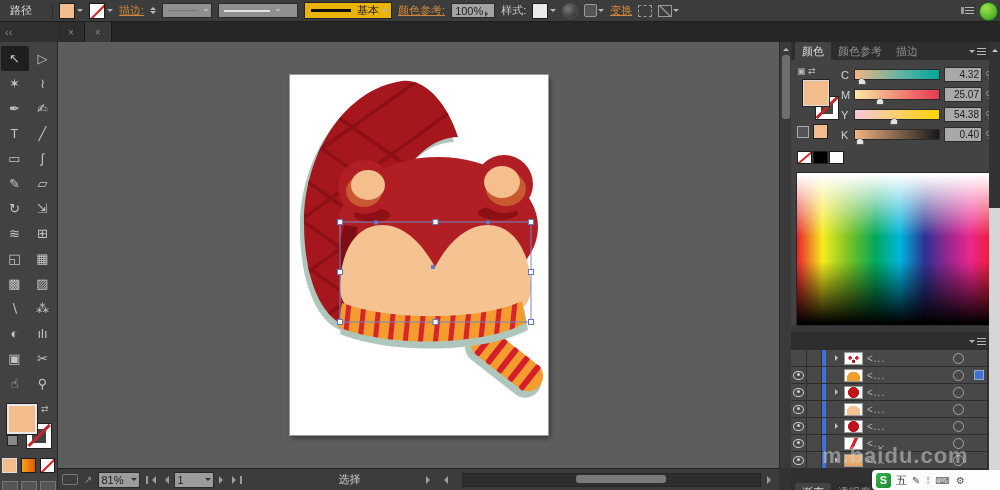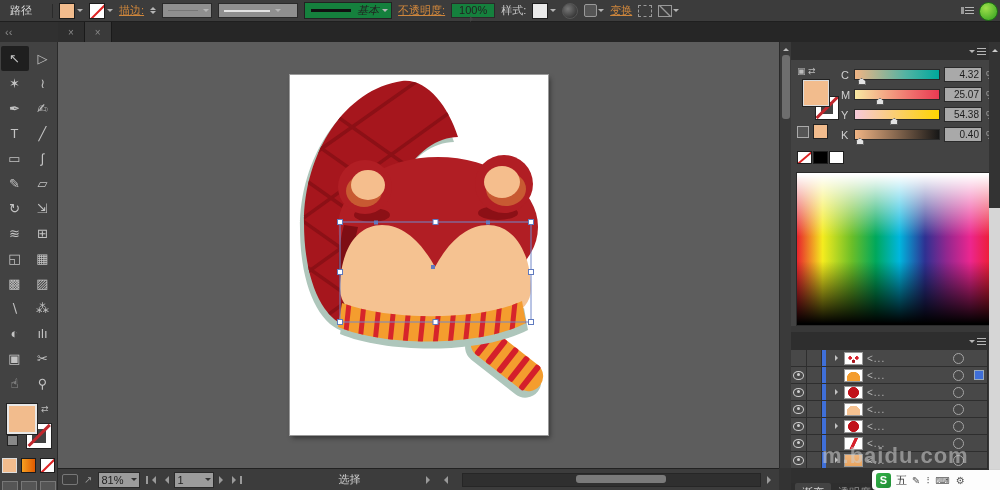--- a/index.html
+++ b/index.html
@@ -15,25 +15,25 @@
   .sw{width:14px;height:14px;border:1px solid #1c1c1c;display:inline-block;}
   .sw.fill{background:#f2bc8d;}
   .sw.none{background:#fff;position:relative;overflow:hidden;}
   .sw.none::after{content:"";position:absolute;left:-2px;top:6px;width:22px;height:2px;background:#d22;transform:rotate(-45deg);}
   .sw.white{background:#e9e9e9;}
   .dd-tri{width:0;height:0;border:3px solid transparent;border-top-color:#b5b5b5;margin-top:3px;}
   .link{color:#d0873c;text-decoration:underline;cursor:pointer;}
   .stepper{display:flex;flex-direction:column;gap:1px;align-items:center;}
   .tri-u{width:0;height:0;border:3px solid transparent;border-bottom-color:#b5b5b5;}
   .tri-d{width:0;height:0;border:3px solid transparent;border-top-color:#b5b5b5;}
-  .field{background:#15803d;color:#222;height:13px;display:flex;align-items:center;padding:0 3px;border:1px solid #2a2a2a;flex-direction:column;}
+  .field{background:#a3a3a3;color:#222;height:13px;display:flex;align-items:flex-end;padding:0 3px;border:1px solid #2a2a2a;}
   .fld-dd{display:flex;align-items:center;gap:2px;background:#8f8f8f;border:1px solid #2a2a2a;height:13px;padding:0 2px;}
   .wline{width:46px;height:2px;background:#e3e3e3;margin:0 3px;}
   .wline2{width:40px;height:3px;background:#111;margin:0 3px;}
-  .brush-dd{display:flex;align-items:center;background:#15803d;color:#222;height:15px;border:1px solid #222;padding:0 3px;gap:3px;font-style:italic;}
+  .brush-dd{display:flex;align-items:center;background:#eab308;color:#222;height:15px;border:1px solid #222;padding:0 3px;gap:3px;}
   .cicon{width:14px;height:14px;border-radius:50%;background:radial-gradient(circle at 35% 35%,#777,#222);border:1px solid #555;}
   .gicon{color:#bbb;font-size:11px;display:flex;align-items:center;gap:1px;}
   .spacer{flex:1;}
   .hamb{width:9px;height:7px;background:repeating-linear-gradient(to bottom,#b5b5b5 0 1px,transparent 1px 3px);}
   .green-ball{position:absolute;right:2px;top:2px;width:17px;height:17px;border-radius:50%;
       background:radial-gradient(circle at 35% 30%,#9fe04a,#2e9e1f);border:1px solid #1d6f14;z-index:60;}
   
   .tabbar{position:absolute;left:0;top:22px;width:1000px;height:20px;background:#262626;display:flex;}
   .tools-head{width:58px;display:flex;align-items:center;padding-left:5px;box-sizing:border-box;color:#8a8a8a;background:#303030;}
   .doc-tab{display:flex;align-items:center;gap:8px;padding:0 10px;background:#2e2e2e;border-right:1px solid #1a1a1a;color:#a9a9a9;max-width:330px;white-space:nowrap;overflow:hidden;}
@@ -180,21 +180,21 @@
       </span>
     <span class="fld-dd" style="width:74px;">
         <span class="wline"></span>
         <span class="dd-tri"></span>
       </span>
     <span class="brush-dd">
         <span class="wline2"></span>
         <span>基本</span>
         <span class="dd-tri"></span>
       </span>
-    <span class="link">不透明度:</span>
+    <span class="link">颜色参考:</span>
     <span class="field" style="width:36px;justify-content:space-between;">
         <span>100%</span>
         <span class="tri-r" style="border-width:3px;border-left-color:#444;"></span>
       </span>
     <span>样式:</span>
     <span class="swatch-btn">
         <span class="sw white"></span>
         <span class="dd-tri"></span>
       </span>
     <span class="cicon"></span>
@@ -486,20 +486,28 @@
     <span class="tri-l"></span>
     <span class="hscroll">
         <span class="hthumb"></span>
       </span>
     <span class="tri-r"></span>
   </div>
 
   <div class="dock">
 
     <div class="ptabs">
+      <span style="display:flex;">
+
+          <span class="ptab active"><span>颜色</span></span>
+
+          <span class="ptab"><span>颜色参考</span></span>
+
+          <span class="ptab"><span>描边</span></span>
+        </span>
       <span class="pmenu">
           <span class="dd-tri"></span>
           <span class="hamb"></span>
         </span>
     </div>
 
     <div class="panel-body">
       <div class="colorpanel">
         <div class="cp-left">
           <span class="cp-minis">▣ ⇄</span>

